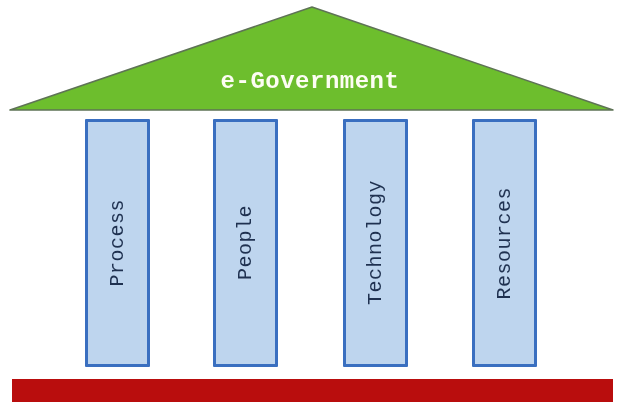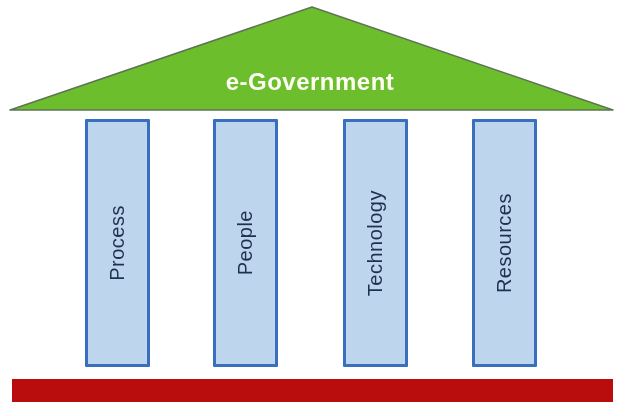--- a/index.html
+++ b/index.html
@@ -7,20 +7,21 @@
     padding: 0;
     background: #ffffff;
     font-family: "Liberation Sans", sans-serif;
   }
   .canvas {
     position: relative;
     width: 622px;
     height: 416px;
     background: #ffffff;
     overflow: hidden;
+    font-family: Liberation Mono, monospace;
   }
   .roof-svg {
     position: absolute;
     left: 0;
     top: 0;
     width: 626px;
     height: 120px;
     display: block;
   }
   .roof-svg polygon {

